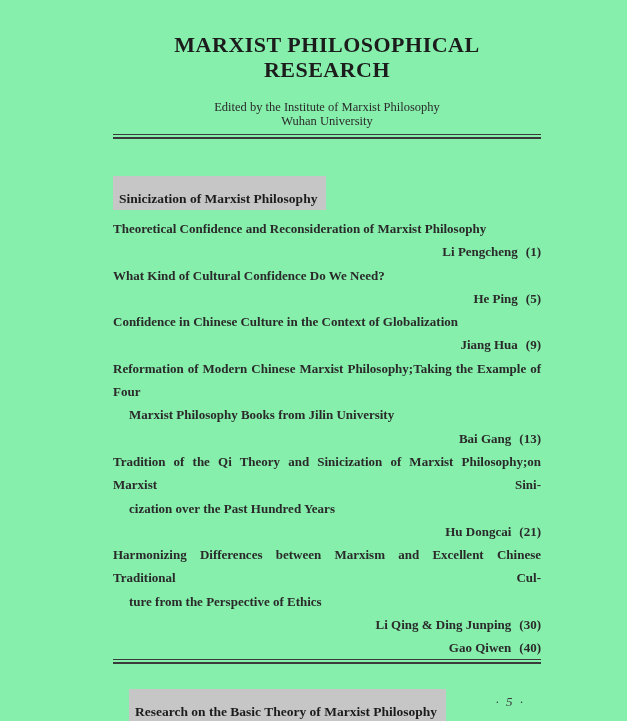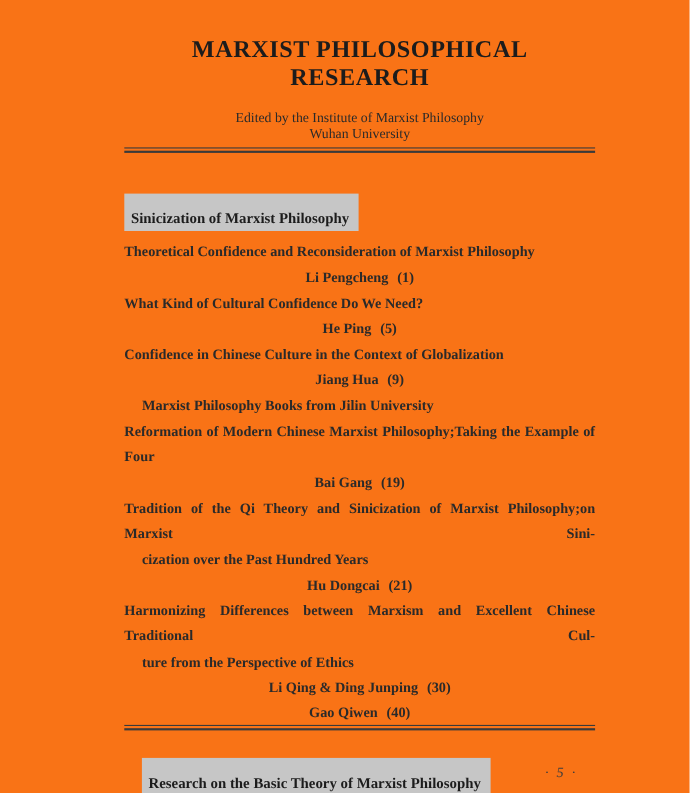--- a/index.html
+++ b/index.html
@@ -4,21 +4,21 @@
 <style>
   html, body {
     margin: 0;
     padding: 0;
     background: #ffffff;
   }
   .page {
     position: relative;
     width: 627px;
     height: 721px;
-    background: #f97316;
+    background: #86efac;
     font-family: "Liberation Serif", "DejaVu Serif", serif;
     color: #262626;
     overflow: hidden;
   }
   .content {
     position: absolute;
     left: 113px;
     top: 0;
     width: 428px;
   }
@@ -61,21 +61,21 @@
     line-height: 23.3px;
     color: #2a2a2a;
     font-weight: bold;
   }
   .tl { text-align: left; }
   .tl.just {
     text-align: justify;
     text-align-last: justify;
   }
   .tl.cont { padding-left: 16px; }
-  .author-row { text-align: center; }
+  .author-row { text-align: right; }
   .author-row .pg { margin-left: 8px; }
   .entry-inline {
     display: flex;
     justify-content: space-between;
   }
   .gap-before-s2 { height: 14px; }
   .footer-rule {
     position: absolute;
     left: 113px;
     width: 428px;
@@ -133,24 +133,24 @@
       </div>
 
       <div class="entry">
         <div class="tl">Confidence in Chinese Culture in the Context of Globalization</div>
         <div class="author-row">
           <span>Jiang Hua</span><span class="pg">(9)</span>
         </div>
       </div>
 
       <div class="entry">
+        <div class="tl just">Reformation of Modern Chinese Marxist Philosophy;Taking the Example of Four</div>
         <div class="tl cont">Marxist Philosophy Books from Jilin University</div>
-        <div class="tl just">Reformation of Modern Chinese Marxist Philosophy;Taking the Example of Four</div>
         <div class="author-row">
-          <span>Bai Gang</span><span class="pg">(19)</span>
+          <span>Bai Gang</span><span class="pg">(13)</span>
         </div>
       </div>
 
       <div class="entry">
         <div class="tl just">Tradition of the Qi Theory and Sinicization of Marxist Philosophy;on Marxist Sini-</div>
         <div class="tl cont">cization over the Past Hundred Years</div>
         <div class="author-row">
           <span>Hu Dongcai</span><span class="pg">(21)</span>
         </div>
       </div>

